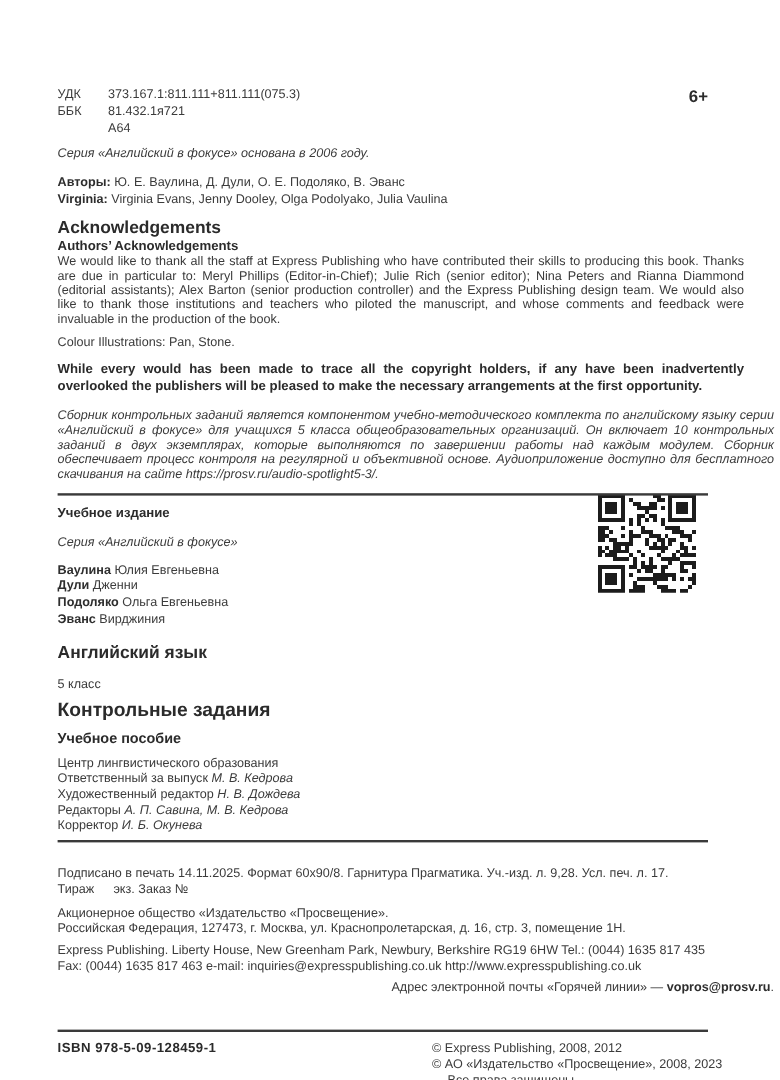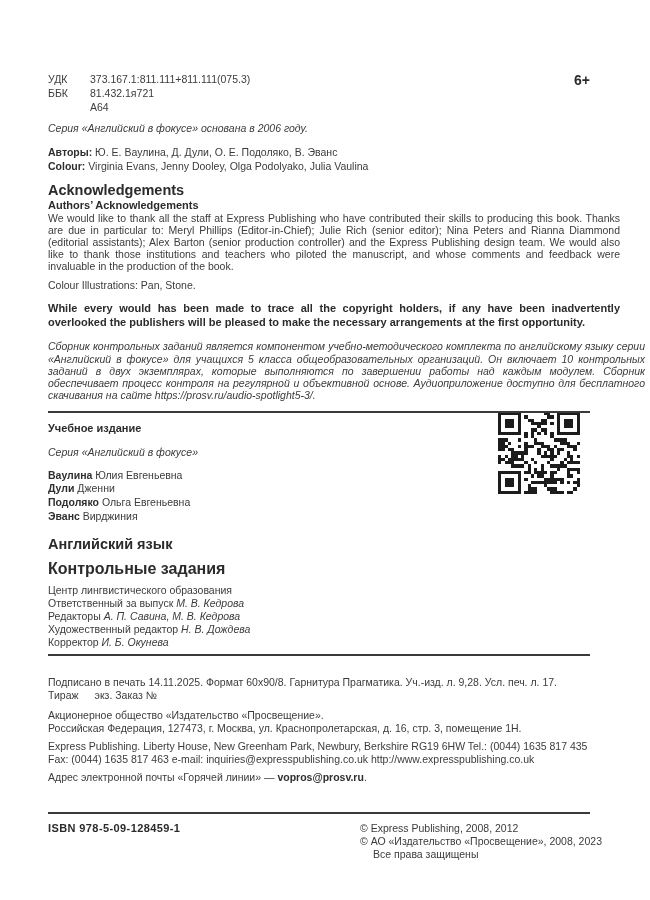--- a/index.html
+++ b/index.html
@@ -36,21 +36,21 @@
   .grade{margin-top:11px;font-size:10.5px;line-height:13px;}
   .subtitle1{margin-top:9px;font-size:16px;font-weight:bold;color:#2b2b2b;line-height:14px;}
   .subtitle2{margin-top:8px;font-size:12px;font-weight:bold;color:#2b2b2b;line-height:14px;}
   .credits{margin-top:8px;font-size:10.5px;line-height:13px;}
   .credits i{font-style:italic;}
   .rule2{margin-top:5px;}
   .print-info{margin-top:20px;font-size:10.5px;line-height:13px;}
   .tirazh-rest{margin-left:16px;}
   .pub-ru{margin-top:7px;font-size:10.5px;line-height:13px;}
   .pub-en{margin-top:5px;font-size:10.5px;line-height:13px;}
-  .hotline{margin-top:5px;font-size:10.5px;line-height:13px;}
+  .hotline{margin-top:5px;font-size:10.5px;line-height:13px;text-align:right;}
   .rule3{margin-top:28px;}
   .footer-row{position:relative;margin-top:8px;height:60px;}
   .isbn{font-size:11px;font-weight:bold;color:#2b2b2b;letter-spacing:0.4px;}
   .copyrights{position:absolute;left:312px;top:0;font-size:10.5px;line-height:13px;}
   .copyrights .indent{padding-left:13px;}
   .age-badge{position:absolute;top:72px;right:60px;font-size:14px;font-weight:bold;color:#2b2b2b;}
   .qr{position:absolute;left:498px;top:412px;width:82px;height:82px;}
 </style>
 </head>
 <body>
@@ -369,21 +369,21 @@
     </div>
     <div class="kv">
       <span class="k"></span>
       <span>А64</span>
     </div>
 
     <div class="series-note">Серия «Английский в фокусе» основана в 2006 году.</div>
 
     <div class="authors-block">
       <div><b>Авторы:</b><span> Ю. Е. Ваулина, Д. Дули, О. Е. Подоляко, В. Эванс</span></div>
-      <div><b>Colour:</b><span> Virginia Evans, Jenny Dooley, Olga Podolyako, Julia Vaulina</span></div>
+      <div><b>Virginia:</b><span> Virginia Evans, Jenny Dooley, Olga Podolyako, Julia Vaulina</span></div>
     </div>
 
     <div class="ack-title">Acknowledgements</div>
     <div class="ack-subtitle">Authors’ Acknowledgements</div>
     <div class="ack-body">We would like to thank all the staff at Express Publishing who have contributed their skills to producing this book. Thanks are due in particular to: Meryl Phillips (Editor-in-Chief); Julie Rich (senior editor); Nina Peters and Rianna Diammond (editorial assistants); Alex Barton (senior production controller) and the Express Publishing design team. We would also like to thank those institutions and teachers who piloted the manuscript, and whose comments and feedback were invaluable in the production of the book.</div>
 
     <div class="colour-note">Colour Illustrations: Pan, Stone.</div>
 
     <div class="notice">While every would has been made to trace all the copyright holders, if any have been inadvertently overlooked the publishers will be pleased to make the necessary arrangements at the first opportunity.</div>
 
@@ -395,27 +395,29 @@
     <div class="imprint-series">Серия «Английский в фокусе»</div>
 
     <div class="imprint-authors">
       <div><b>Ваулина</b><span> Юлия Евгеньевна</span></div>
       <div><b>Дули</b><span> Дженни</span></div>
       <div><b>Подоляко</b><span> Ольга Евгеньевна</span></div>
       <div><b>Эванс</b><span> Вирджиния</span></div>
     </div>
 
     <div class="book-title">Английский язык</div>
+    <div class="grade">5 класс</div>
     <div class="subtitle1">Контрольные задания</div>
+    <div class="subtitle2">Учебное пособие</div>
 
     <div class="credits">
       <div>Центр лингвистического образования</div>
       <div><span>Ответственный за выпуск </span><i>М. В. Кедрова</i></div>
+      <div><span>Художественный редактор </span><i>Н. В. Дождева</i></div>
       <div><span>Редакторы </span><i>А. П. Савина, М. В. Кедрова</i></div>
-      <div><span>Художественный редактор </span><i>Н. В. Дождева</i></div>
       <div><span>Корректор </span><i>И. Б. Окунева</i></div>
     </div>
 
     <hr class="rule rule2">
 
     <div class="print-info">
       <div>Подписано в печать 14.11.2025. Формат 60х90/8. Гарнитура Прагматика. Уч.-изд. л. 9,28. Усл. печ. л. 17.</div>
       <div><span>Тираж</span><span class="tirazh-rest">экз. Заказ №</span></div>
     </div>
 

